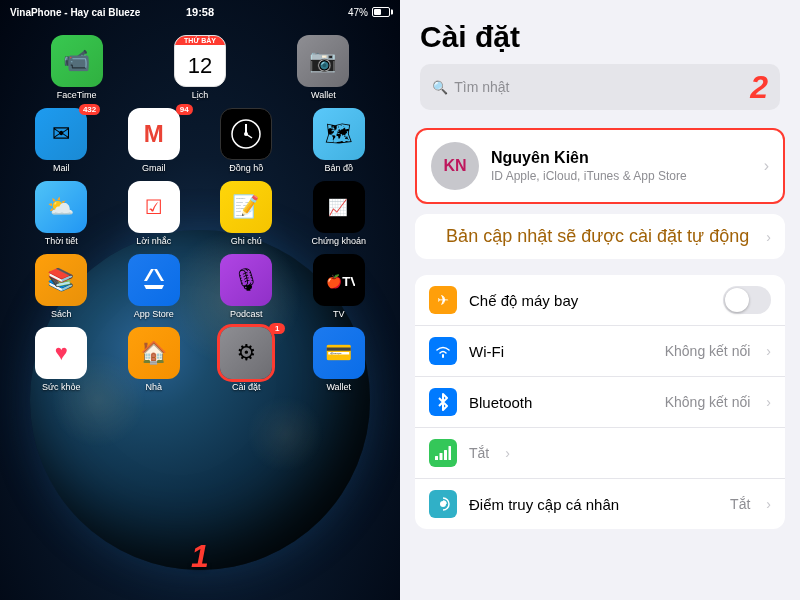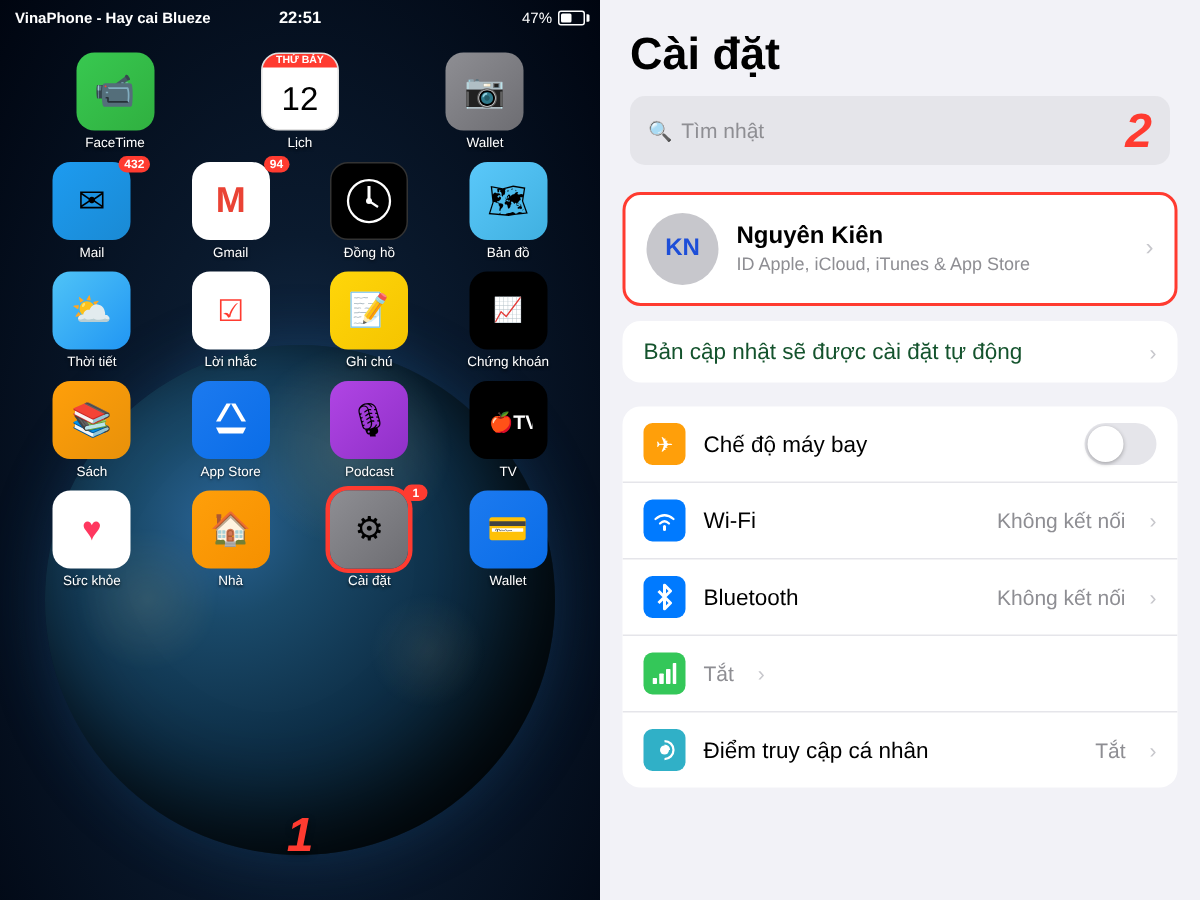--- a/index.html
+++ b/index.html
@@ -254,21 +254,21 @@
     .avatar {
       width: 48px;
       height: 48px;
       border-radius: 50%;
       background: #c7c7cc;
       display: flex;
       align-items: center;
       justify-content: center;
       font-size: 16px;
       font-weight: 600;
-      color: #1d4ed8;
+      color: #be185d;
       flex-shrink: 0;
     }
     .profile-info {
       flex: 1;
     }
     .profile-name {
       font-size: 16px;
       font-weight: 600;
       color: #000;
       margin-bottom: 2px;
@@ -348,22 +348,23 @@
       border-radius: 12px;
     }
     .update-row {
       display: flex;
       align-items: center;
       padding: 12px 14px;
       cursor: pointer;
     }
     .update-label {
       flex: 1;
-      font-size: 15px;
-      color: #14532d;
+      font-size: 18px;
+      color: #a16207;
+      text-align: center;
     }
     .chevron-right {
       color: #c7c7cc;
       font-size: 14px;
     }
 
     
     .calendar-icon-custom {
       width: 52px;
       height: 52px;
@@ -396,21 +397,21 @@
   </style>
 </head>
 <body>
 
 <div class="phone-panel">
   <div class="phone-bg"></div>
   <div class="earth"></div>
 
   <div class="status-bar">
     <span class="status-carrier">VinaPhone - Hay cai Blueze</span>
-    <span class="status-time">22:51</span>
+    <span class="status-time">19:58</span>
     <div class="status-right">
       <span>47%</span>
       <div class="battery">
         <div class="battery-fill"></div>
       </div>
     </div>
   </div>
 
   <div class="app-grid">
 

